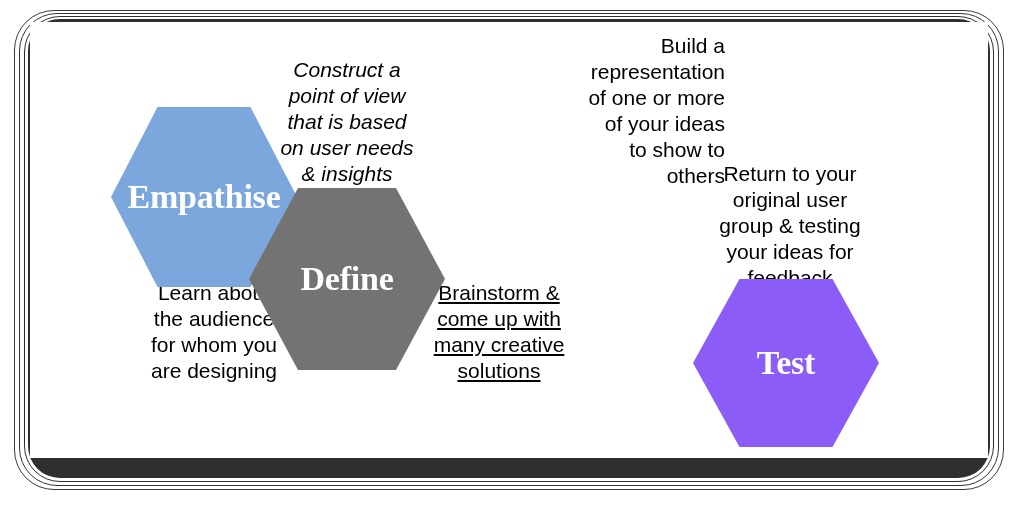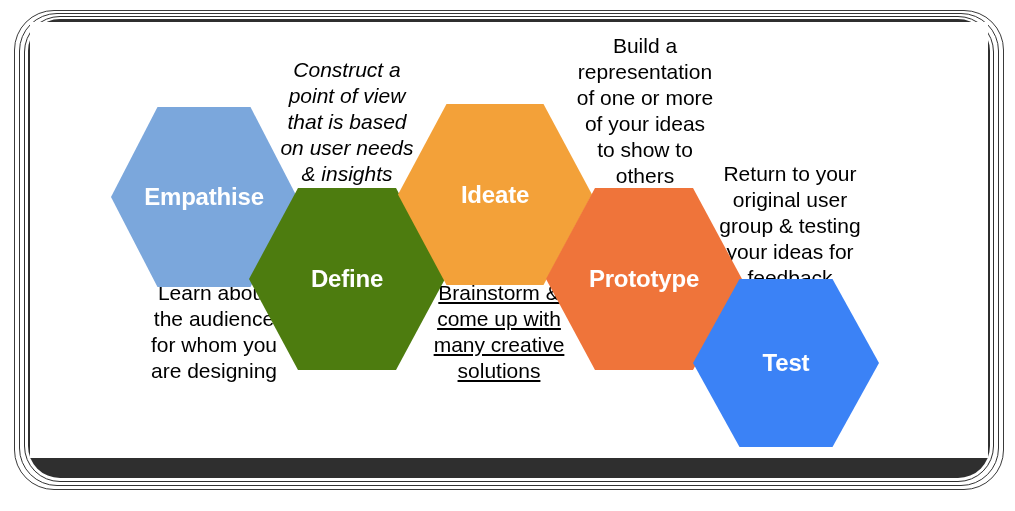--- a/index.html
+++ b/index.html
@@ -71,25 +71,26 @@
     position: absolute;
     display: flex;
     align-items: center;
     justify-content: center;
     clip-path: polygon(25% 0%, 75% 0%, 100% 50%, 75% 100%, 25% 100%, 0% 50%);
     -webkit-clip-path: polygon(25% 0%, 75% 0%, 100% 50%, 75% 100%, 25% 100%, 0% 50%);
   }
   .hex-label {
     color: #ffffff;
     font-weight: bold;
-    font-size: 24px;
+    font-size: 34px;
     letter-spacing: -0.2px;
     line-height: 1;
     white-space: nowrap;
     text-align: center;
+    font-family: Liberation Serif, serif;
   }
 
   
   .hex-empathise { left: 111px; top: 107px; width: 186px; height: 180px; }
   .hex-define    { left: 249px; top: 188px; width: 196px; height: 182px; }
   .hex-ideate    { left: 398px; top: 104px; width: 194px; height: 181px; }
   .hex-prototype { left: 546px; top: 188px; width: 196px; height: 182px; }
   .hex-test      { left: 693px; top: 279px; width: 186px; height: 168px; }
 
   
@@ -99,21 +100,21 @@
     font-size: 21px;
     line-height: 26px;
     text-align: center;
     white-space: pre-line;
     font-family: "Liberation Sans", sans-serif;
   }
 
   .cap-empathise { left: 128px; top: 280px; width: 172px; }
   .cap-define    { left: 272px; top: 57px;  width: 150px; font-style: italic; }
   .cap-ideate    { left: 424px; top: 280px; width: 150px; text-decoration: underline; }
-  .cap-prototype { left: 565px; top: 33px;  width: 160px; }
+  .cap-prototype { left: 565px; top: 33px;  width: 160px; text-align: right; }
   .cap-test      { left: 712px; top: 161px; width: 156px; }
 </style>
 </head>
 <body>
 
 <div id="stage">
 
   <div class="bezel-fill"></div>
   <div class="bezel bezel-3"></div>
   <div class="bezel bezel-2"></div>
@@ -147,29 +148,23 @@
 
   <div class="caption cap-ideate">Brainstorm &amp;
 come up with
 many creative
 solutions</div>
 
   <div class="hex hex-empathise" style="background: rgb(123, 167, 220);">
     <span class="hex-label">Empathise</span>
   </div>
 
-  <div class="hex hex-define" style="background: #4d7c0f;">
+  <div class="hex hex-define" style="background: #737373;">
     <span class="hex-label">Define</span>
   </div>
 
-  <div class="hex hex-ideate" style="background: rgb(243, 161, 57);">
-    <span class="hex-label">Ideate</span>
-  </div>
 
-  <div class="hex hex-prototype" style="background: rgb(239, 116, 58);">
-    <span class="hex-label">Prototype</span>
-  </div>
 
-  <div class="hex hex-test" style="background: #3b82f6;">
+  <div class="hex hex-test" style="background: #8b5cf6;">
     <span class="hex-label">Test</span>
   </div>
 
 </div>
 
 </body></html>

